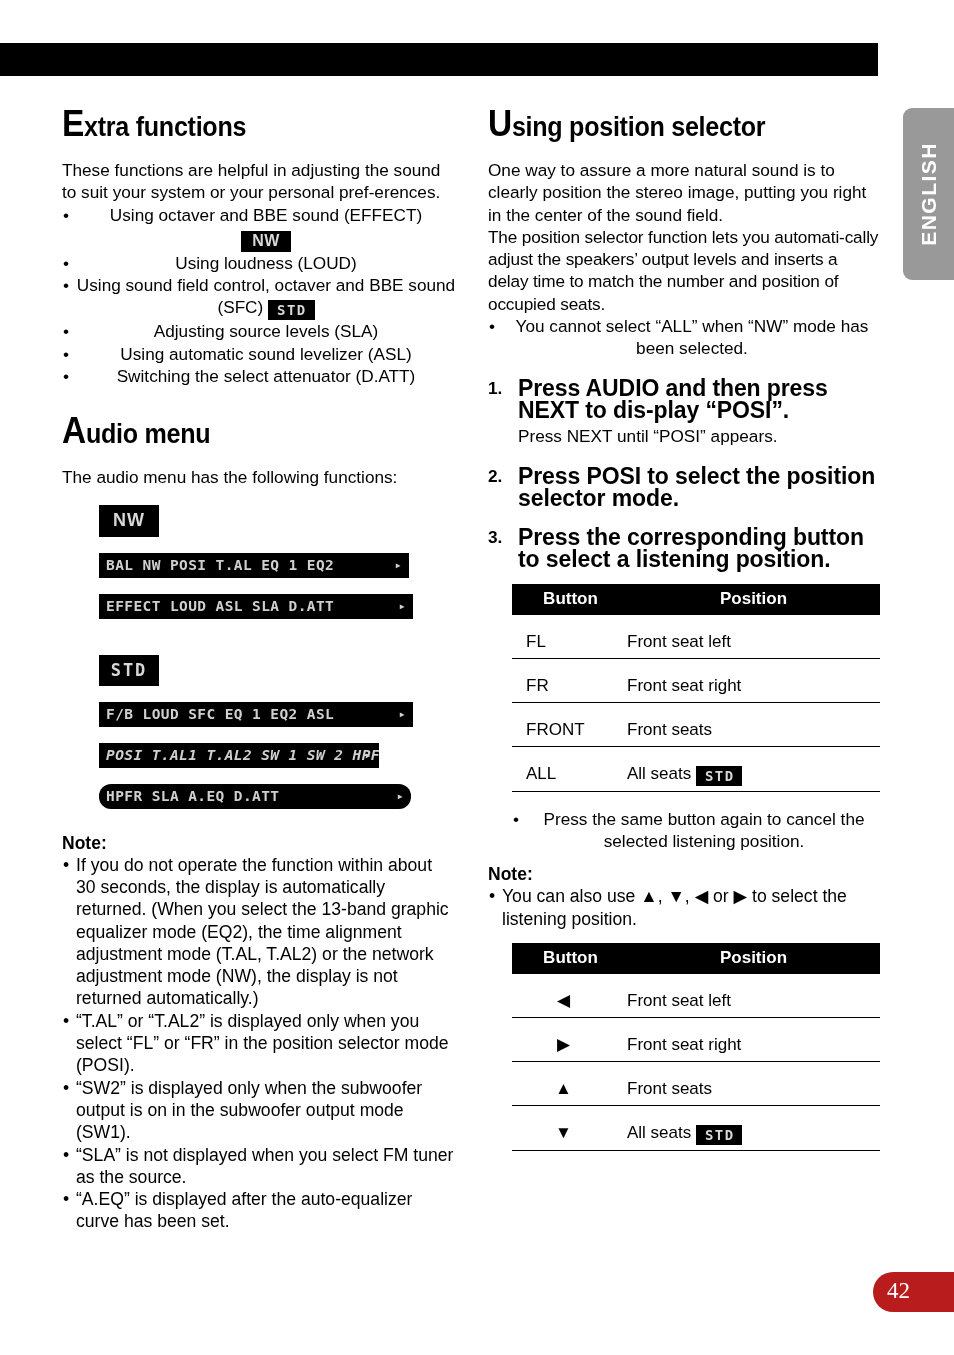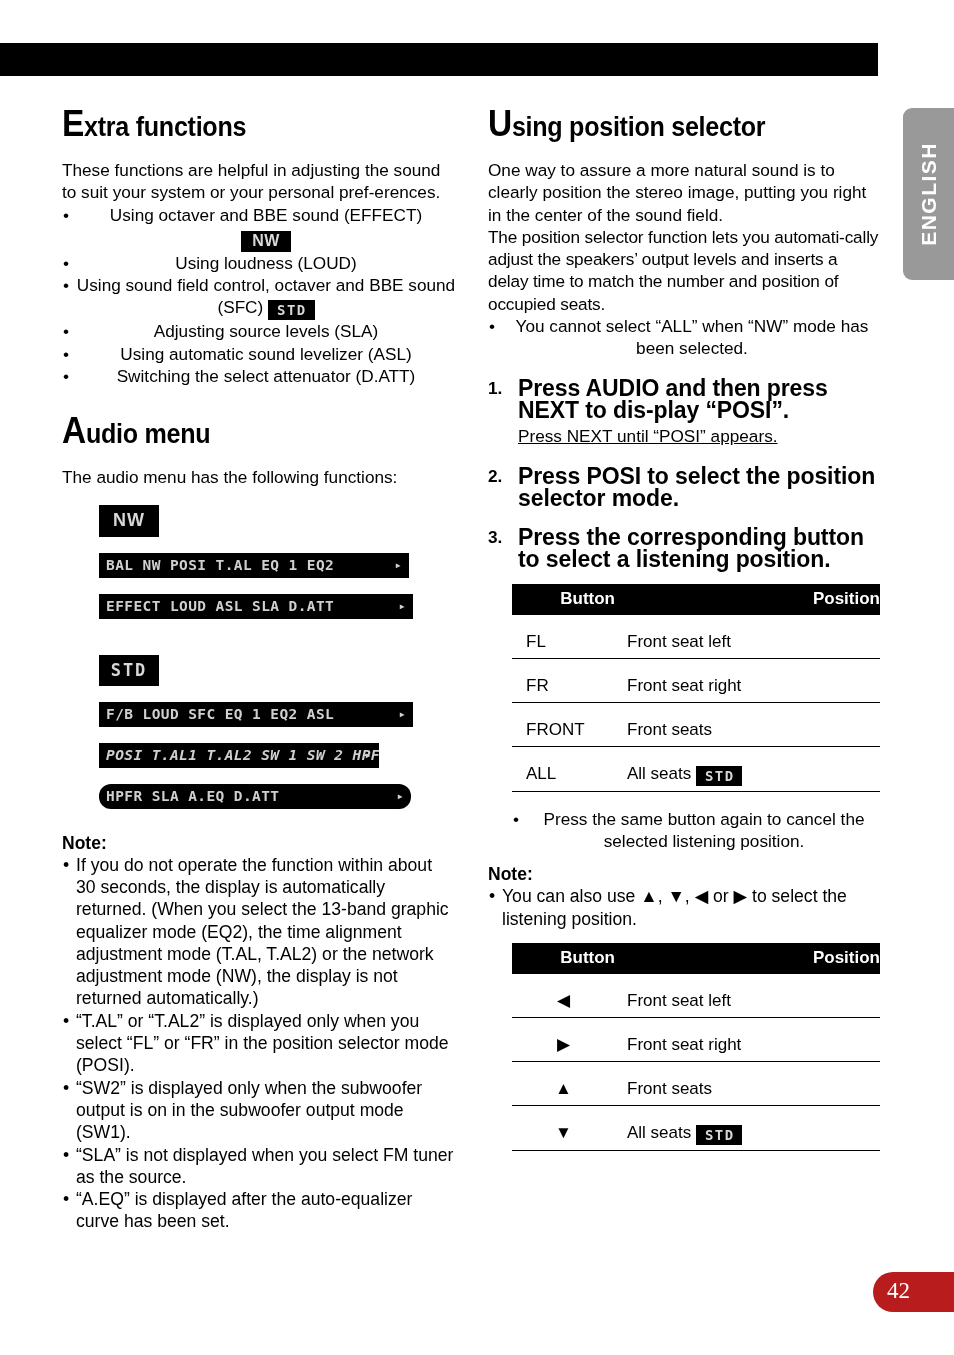--- a/index.html
+++ b/index.html
@@ -246,35 +246,34 @@
     font-weight: bold;
     font-size: 23px;
     line-height: 22.3px;
     margin: 0;
     letter-spacing: -0.1px;
   }
   .step-sub {
     font-size: 17.2px;
     line-height: 22.3px;
     margin: 4px 0 0 0;
-    text-decoration: underline;
   }
 
   
   table.pos-table {
     border-collapse: collapse;
     width: 368px;
     margin-left: 24px;
     margin-top: 13px;
     table-layout: fixed;
   }
   table.pos-table thead th {
     background: #000000;
     color: #ffffff;
-    text-align: right;
+    text-align: center;
     font-size: 17px;
     font-weight: bold;
     padding: 5px 0 6px 14px;
     line-height: 20px;
   }
   table.pos-table thead th.c2 { padding-left: 12px; }
   table.pos-table td {
     border-bottom: 1.6px solid #000000;
     font-size: 17px;
     padding: 16px 0 5px 14px;

